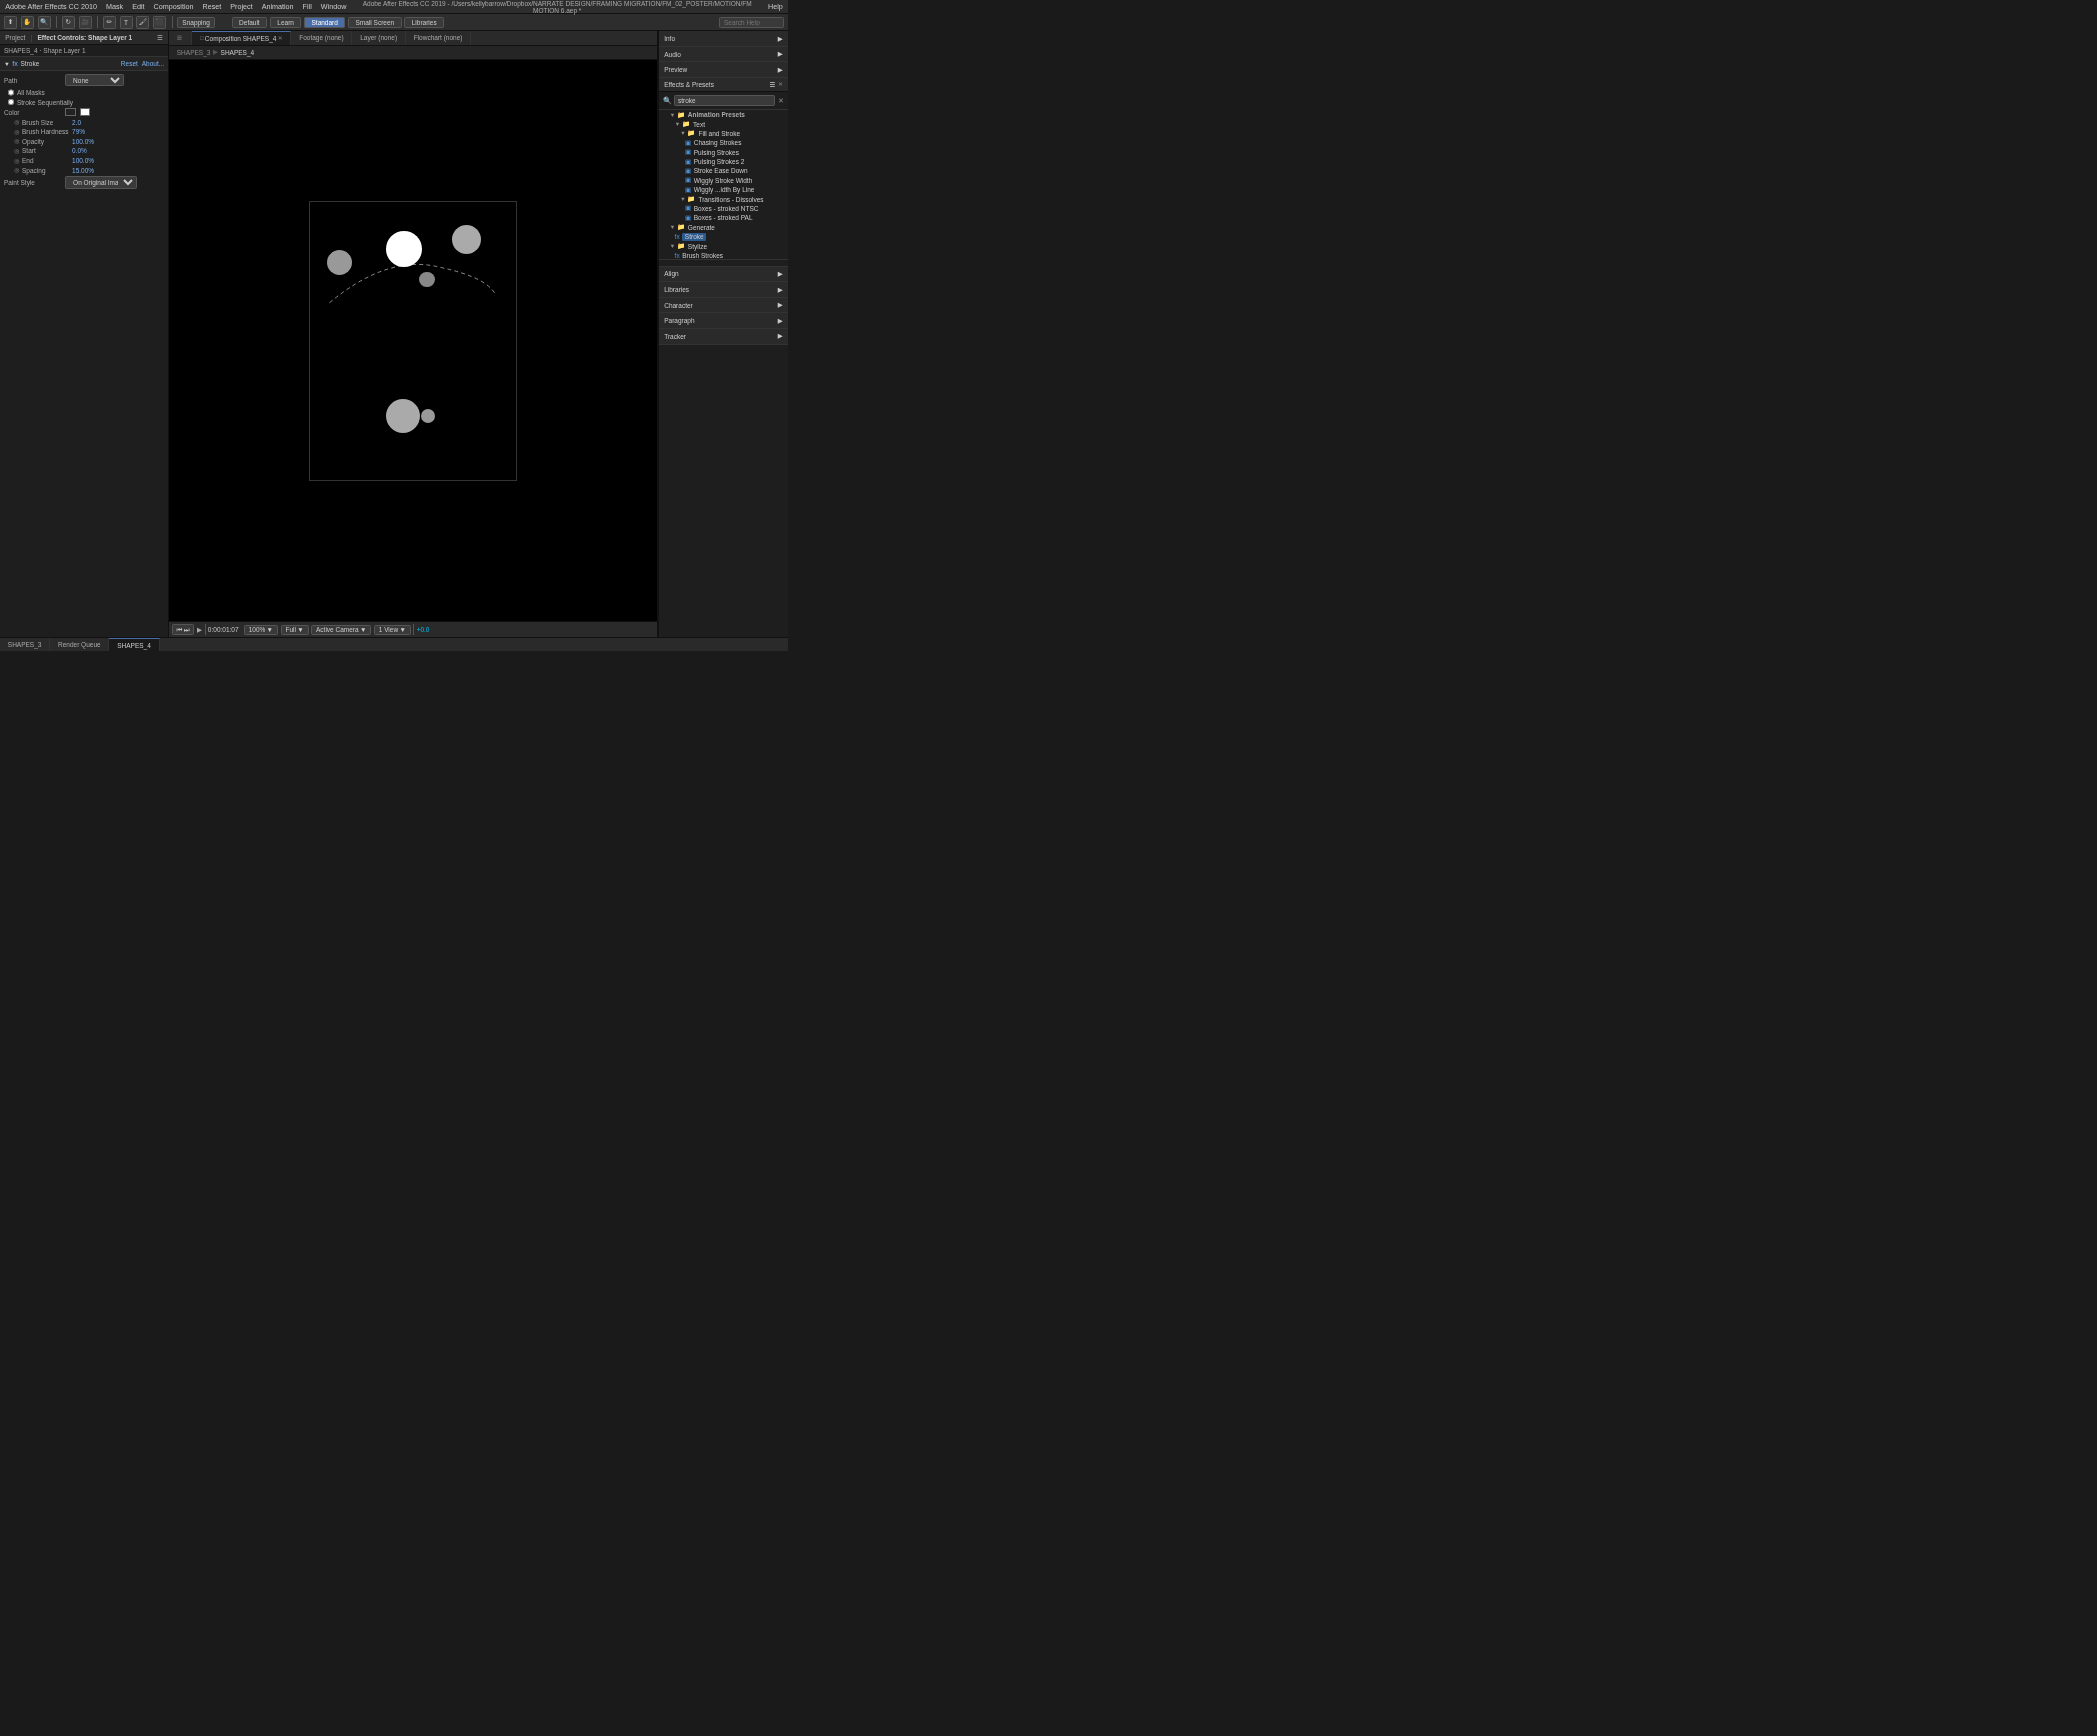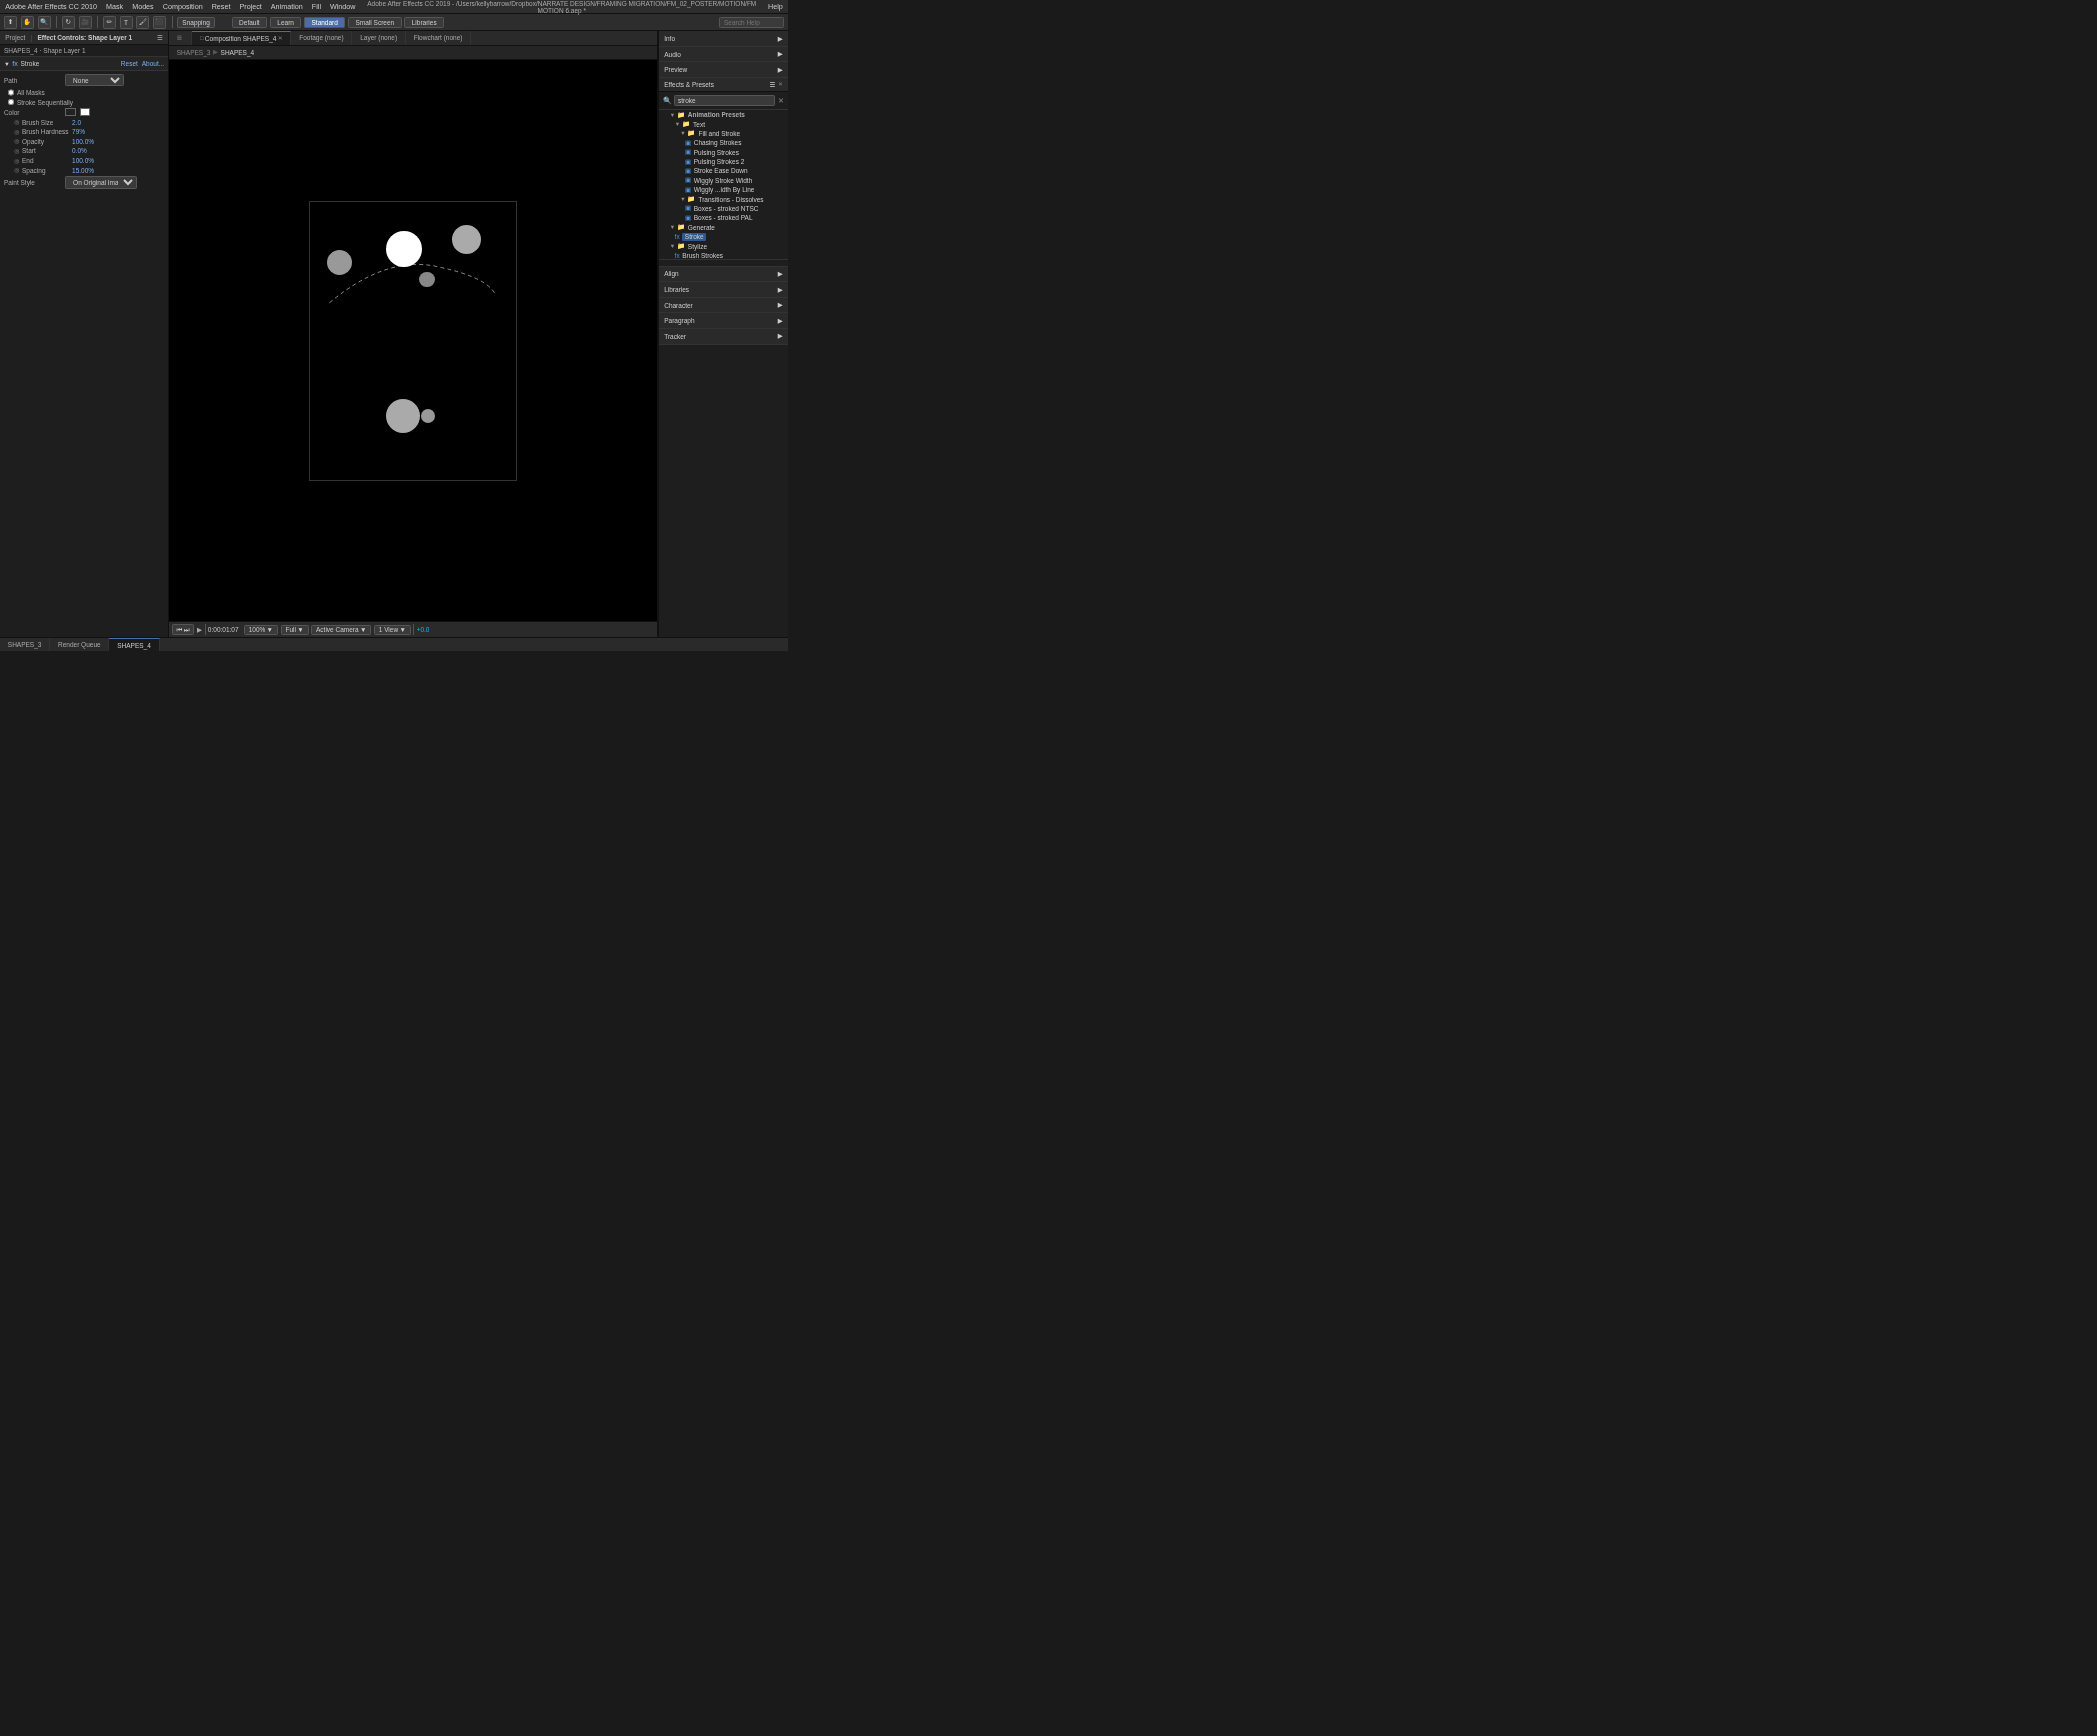--- a/index.html
+++ b/index.html
@@ -514,21 +514,21 @@
       background: #2a2a2a;
       border-left: 0.7px solid #333;
     }
   </style>
 </head>
 <body>
 
 <div class="menu-bar">
   <span>Adobe After Effects CC 2010</span>
   <span>Mask</span>
-  <span>Modes</span>
+  <span>Edit</span>
   <span>Composition</span>
   <span>Reset</span>
   <span>Project</span>
   <span>Animation</span>
   <span>Fill</span>
   <span>Window</span>
   <span class="title">Adobe After Effects CC 2019 - /Users/kellybarrow/Dropbox/NARRATE DESIGN/FRAMING MIGRATION/FM_02_POSTER/MOTION/FM MOTION 6.aep *</span>
   <span>Help</span>
 </div>
 

